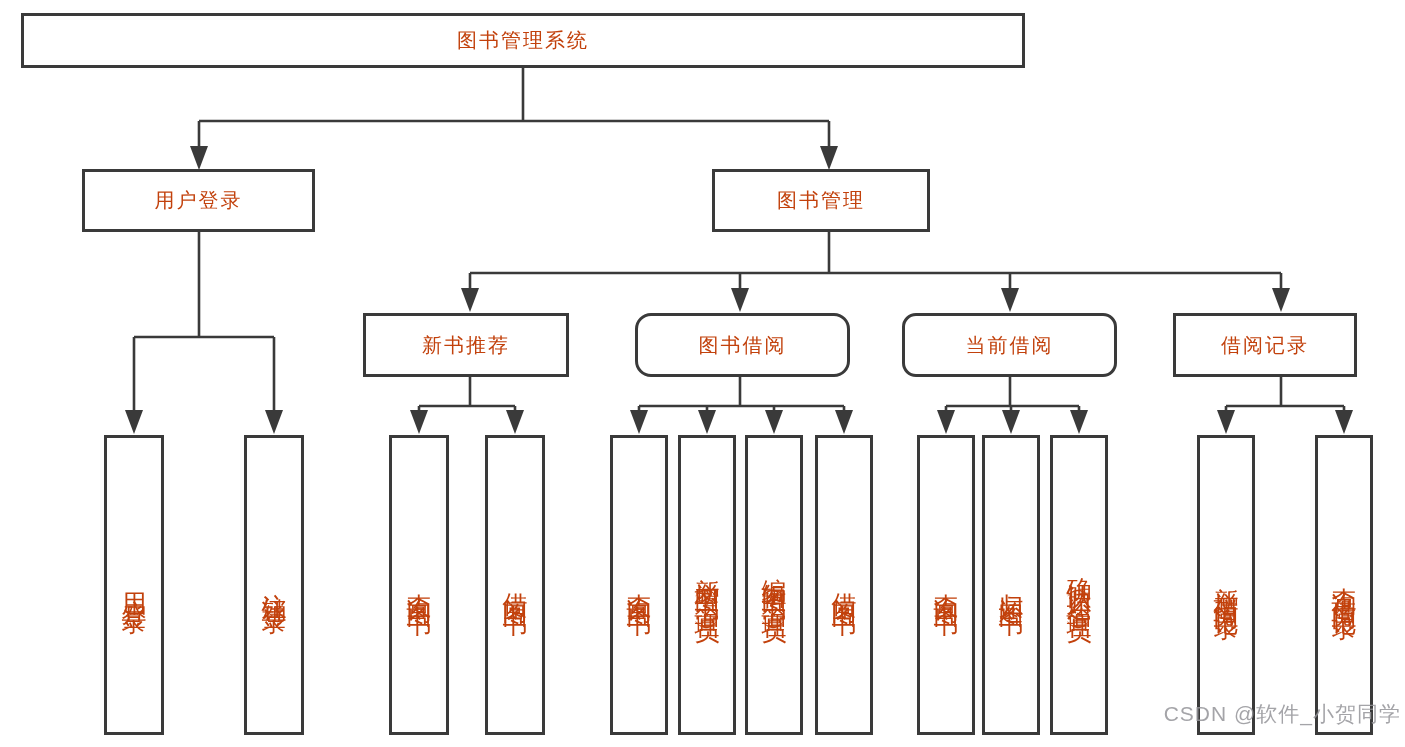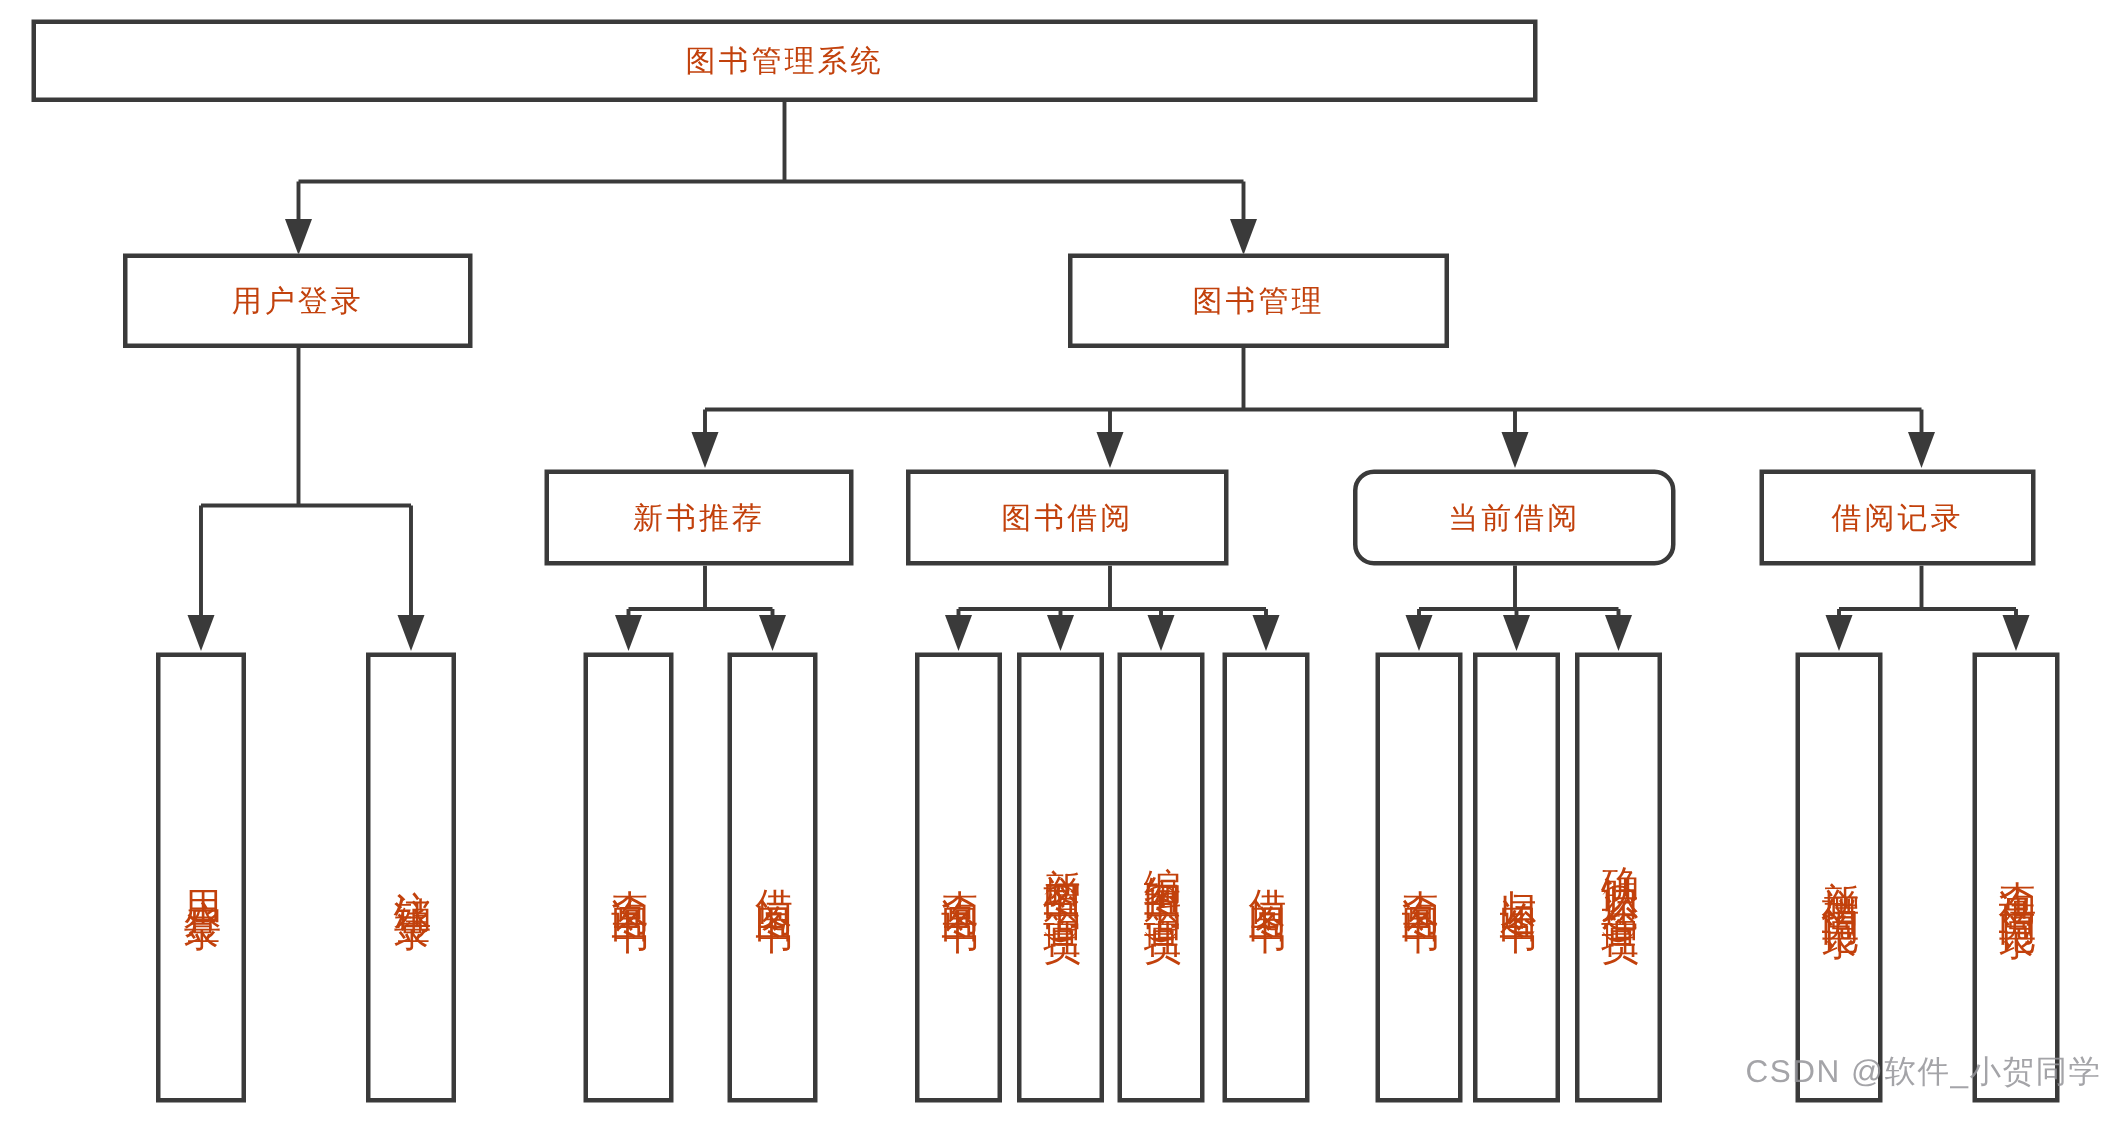--- a/index.html
+++ b/index.html
@@ -113,28 +113,28 @@
     </g>
   </svg>
 
   <div class="box" style="left:21px; top:13px; width:1004px; height:55px;">
     <span class="h-label">图书管理系统</span>
   </div>
 
   <div class="box" style="left:82px; top:169px; width:233px; height:63px;">
     <span class="h-label">用户登录</span>
   </div>
-  <div class="box" style="left:712px; top:169px; width:254px; height:63px;">
+  <div class="box" style="left:712px; top:169px; width:218px; height:63px;">
     <span class="h-label">图书管理</span>
   </div>
 
   <div class="box" style="left:363px; top:313px; width:206px; height:64px;">
     <span class="h-label">新书推荐</span>
   </div>
-  <div class="box" style="left:604px; top:313px; width:215px; height:64px;">
+  <div class="box" style="left:635px; top:313px; width:215px; height:64px;border-radius:16px;">
     <span class="h-label">图书借阅</span>
   </div>
   <div class="box" style="left:902px; top:313px; width:215px; height:64px;border-radius:14px;">
     <span class="h-label">当前借阅</span>
   </div>
   <div class="box" style="left:1173px; top:313px; width:184px; height:64px;">
     <span class="h-label">借阅记录</span>
   </div>
 
   <div class="box leaf" style="left:104px; top:435px; width:60px; height:300px;">

